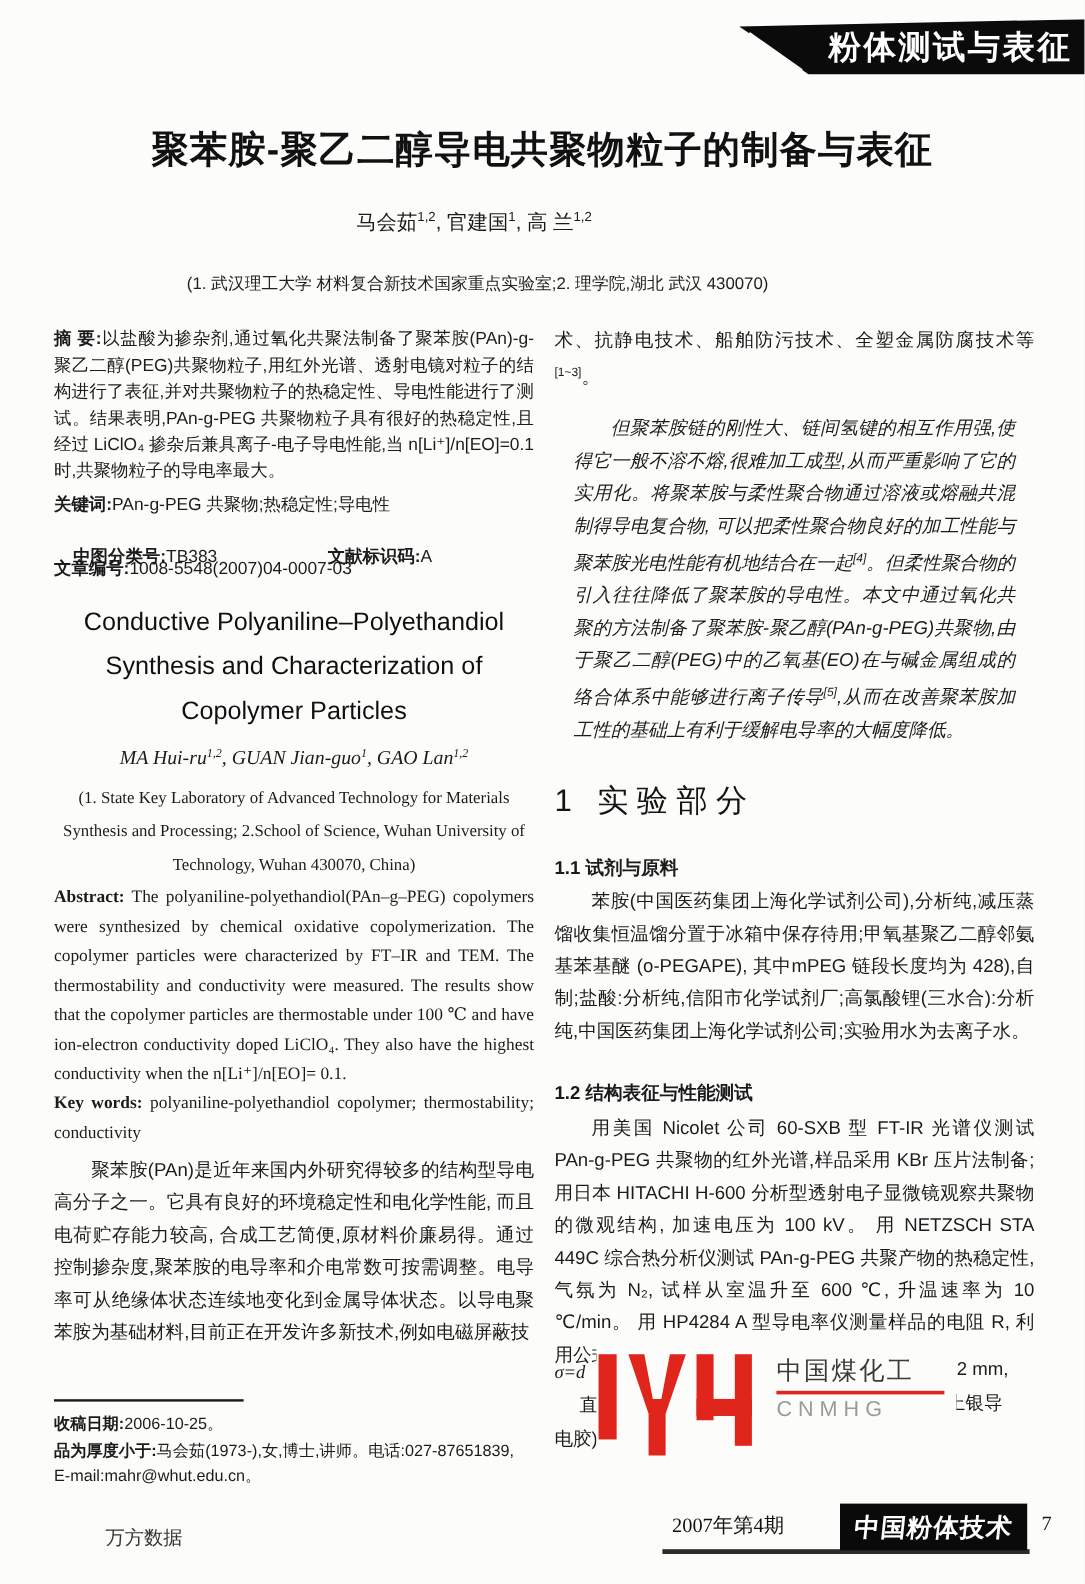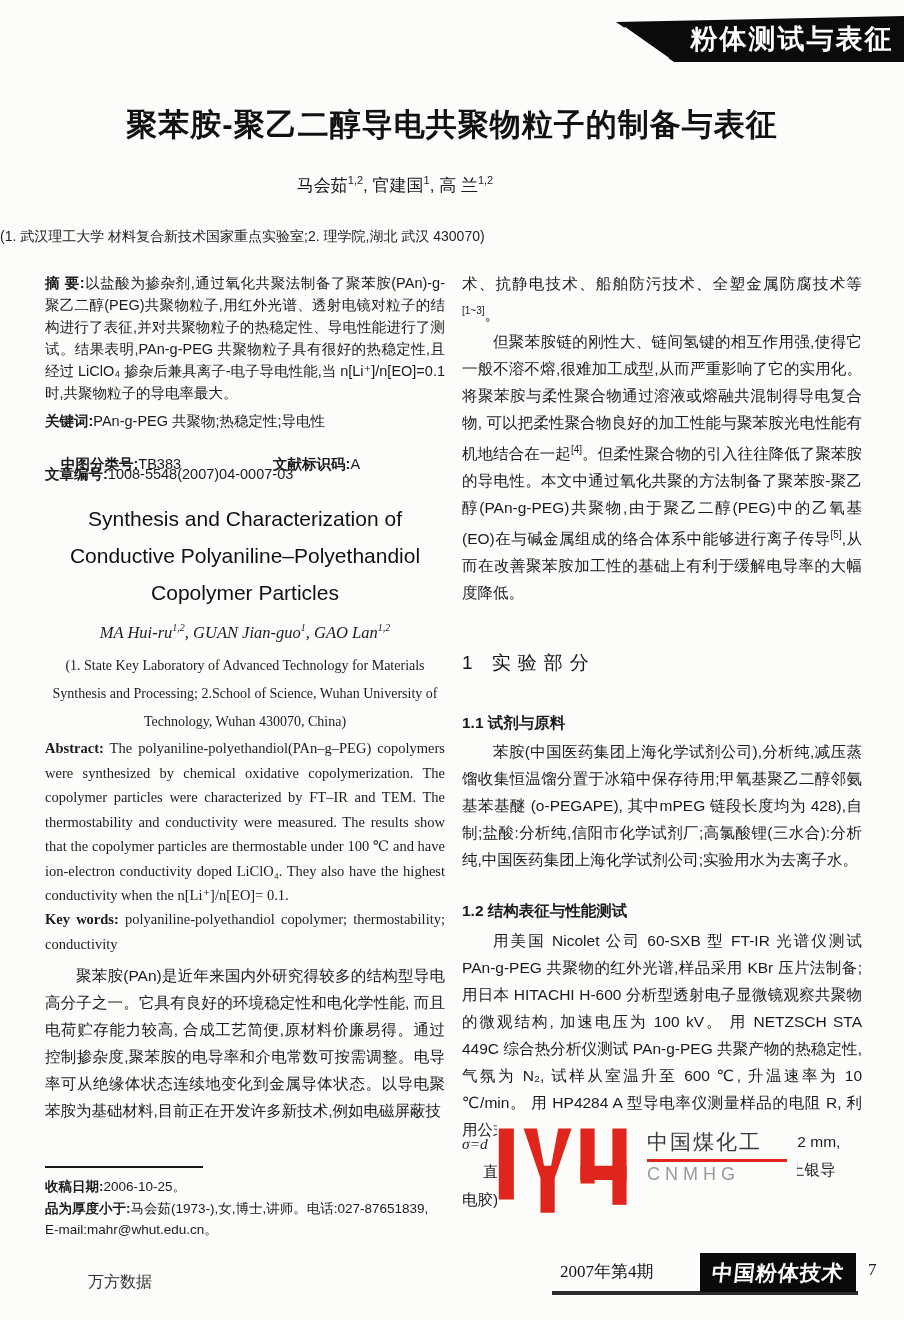--- a/index.html
+++ b/index.html
@@ -10,21 +10,21 @@
   .banner{position:absolute;left:616px;top:16px;width:288px;height:46px;}
   .banner svg{position:absolute;left:0;top:0;}
   .banner-text{position:absolute;left:70px;top:6px;width:212px;text-align:center;
         color:#ffffff;font-size:27px;font-weight:bold;letter-spacing:2px;line-height:34px;}
 
   
   .title{position:absolute;left:0;top:104px;width:904px;text-align:center;margin:0;
         font-size:31px;font-weight:bold;letter-spacing:1px;color:#111;}
   .authors{position:absolute;left:0;top:174px;width:790px;text-align:center;font-size:17px;}
   .authors sup{font-size:11px;}
-  .affil-cn{position:absolute;left:0;top:228px;width:796px;text-align:left;font-size:14px;color:#222;}
+  .affil-cn{position:absolute;left:0;top:228px;width:796px;text-align:center;font-size:14px;color:#222;}
 
   
   .blk{position:absolute;width:400px;text-align:justify;}
   .lx{left:45px;} .rx{left:462px;}
 
   .cn-abs{font-size:14.5px;line-height:22px;}
   .cn-abs b,.kw b,.clc b,.artno b{font-weight:bold;}
   .kw,.clc,.artno{font-size:14.5px;line-height:21px;}
   .clc .gap{display:inline-block;width:92px;}
 
@@ -39,21 +39,21 @@
   .en-abs b,.en-kw b{font-weight:bold;}
 
   .body-cn{font-size:15.5px;line-height:27px;}
   .ind{text-indent:2em;}
   .body-cn sup{font-size:10px;}
 
   .fnote-rule{position:absolute;left:45px;top:1166px;width:158px;border-top:2px solid #1a1a1a;}
   .fnote{position:absolute;left:45px;top:1176px;width:400px;font-size:13.5px;line-height:21.5px;text-align:justify;}
   .fnote b{font-weight:bold;}
 
-  .h1-sec{font-size:19px;font-weight:500;letter-spacing:7px;color:#141414;}
+  .h1-sec{font-size:26px;font-weight:500;letter-spacing:7px;color:#141414;}
   .h2-sec{font-size:15.5px;font-weight:bold;}
 
   
   .frag{position:absolute;font-size:15.5px;line-height:27px;white-space:nowrap;}
   .sigma{font-family:"Liberation Serif","DejaVu Serif",serif;font-style:italic;}
 
   
   .wm{position:absolute;left:497px;top:1120px;width:300px;height:100px;background:#fcfcfa;
       display:flex;align-items:flex-start;}
   .wm-txt{margin-left:8px;padding-top:8px;}
@@ -100,22 +100,22 @@
     <b>关键词:</b><span>PAn-g-PEG 共聚物;热稳定性;导电性</span>
   </p>
   <p class="blk lx clc" style="top:438px;margin:16px;">
     <b>中图分类号:</b><span>TB383</span><span class="gap"></span><b>文献标识码:</b><span>A</span>
   </p>
   <p class="blk lx artno" style="top:464px;margin:0;">
     <b>文章编号:</b><span>1008-5548(2007)04-0007-03</span>
   </p>
 
   <div class="blk lx en-title" style="top:500px;">
+    <div>Conductive Polyaniline–Polyethandiol</div>
     <div>Synthesis and Characterization of</div>
-    <div>Conductive Polyaniline–Polyethandiol</div>
     <div>Copolymer Particles</div>
   </div>
 
   <div class="blk lx en-authors" style="top:622px;">
     <span>MA Hui-ru</span><sup>1,2</sup><span>, </span><span>GUAN Jian-guo</span><sup>1</sup><span>, </span><span>GAO Lan</span><sup>1,2</sup>
   </div>
 
   <div class="blk lx en-affil" style="top:652px;">
     <div>(1. State Key Laboratory of Advanced Technology for Materials</div>
     <div>Synthesis and Processing; 2.School of Science, Wuhan University of</div>
@@ -133,21 +133,21 @@
 
   <div class="fnote-rule"></div>
   <div class="fnote">
     <div><b>收稿日期:</b><span>2006-10-25。</span></div>
     <div><b>品为厚度小于:</b><span>马会茹(1973-),女,博士,讲师。电话:027-87651839,</span></div>
     <div>E-mail:mahr@whut.edu.cn。</div>
   </div>
 
   <div class="blk rx body-cn" style="top:270px;">
     <p style="margin:0;"><span>术、抗静电技术、船舶防污技术、全塑金属防腐技术等 </span><sup>[1~3]</sup><span>。</span></p>
-    <p class="ind" style="margin:0;"><span>但聚苯胺链的刚性大、链间氢键的相互作用强,使得它一般不溶不熔,很难加工成型,从而严重影响了它的实用化。将聚苯胺与柔性聚合物通过溶液或熔融共混制得导电复合物, 可以把柔性聚合物良好的加工性能与聚苯胺光电性能有机地结合在一起</span><sup>[4]</sup><span>。但柔性聚合物的引入往往降低了聚苯胺的导电性。本文中通过氧化共聚的方法制备了聚苯胺-聚乙醇(PAn-g-PEG)共聚物,由于聚乙二醇(PEG)中的乙氧基(EO)在与碱金属组成的络合体系中能够进行离子传导</span><sup>[5]</sup><span>,从而在改善聚苯胺加工性的基础上有利于缓解电导率的大幅度降低。</span></p>
+    <p class="ind" style="margin:16px;font-style:italic;"><span>但聚苯胺链的刚性大、链间氢键的相互作用强,使得它一般不溶不熔,很难加工成型,从而严重影响了它的实用化。将聚苯胺与柔性聚合物通过溶液或熔融共混制得导电复合物, 可以把柔性聚合物良好的加工性能与聚苯胺光电性能有机地结合在一起</span><sup>[4]</sup><span>。但柔性聚合物的引入往往降低了聚苯胺的导电性。本文中通过氧化共聚的方法制备了聚苯胺-聚乙醇(PAn-g-PEG)共聚物,由于聚乙二醇(PEG)中的乙氧基(EO)在与碱金属组成的络合体系中能够进行离子传导</span><sup>[5]</sup><span>,从而在改善聚苯胺加工性的基础上有利于缓解电导率的大幅度降低。</span></p>
   </div>
 
   <div class="blk rx h1-sec" style="top:650px;">1  实验部分</div>
   <div class="blk rx h2-sec" style="top:713px;">1.1  试剂与原料</div>
   <p class="blk rx body-cn ind" style="top:738px;margin:0;">苯胺(中国医药集团上海化学试剂公司),分析纯,减压蒸馏收集恒温馏分置于冰箱中保存待用;甲氧基聚乙二醇邻氨基苯基醚 (o-PEGAPE), 其中mPEG 链段长度均为 428),自制;盐酸:分析纯,信阳市化学试剂厂;高氯酸锂(三水合):分析纯,中国医药集团上海化学试剂公司;实验用水为去离子水。</p>
   <div class="blk rx h2-sec" style="top:901px;">1.2  结构表征与性能测试</div>
   <p class="blk rx body-cn ind" style="top:927px;margin:0;">用美国 Nicolet 公司 60-SXB 型 FT-IR 光谱仪测试 PAn-g-PEG 共聚物的红外光谱,样品采用 KBr 压片法制备;用日本 HITACHI H-600 分析型透射电子显微镜观察共聚物的微观结构, 加速电压为 100 kV。 用 NETZSCH STA 449C 综合热分析仪测试 PAn-g-PEG 共聚产物的热稳定性,气氛为 N₂, 试样从室温升至 600 ℃,  升温速率为 10 ℃/min。 用 HP4284 A 型导电率仪测量样品的电阻 R, 利用公式</p>
 
   <div class="frag sigma" style="left:462px;top:1130px;">σ=d</div>
   <div class="frag" style="left:700px;top:1128px;">品为厚度小于 2 mm,</div>

